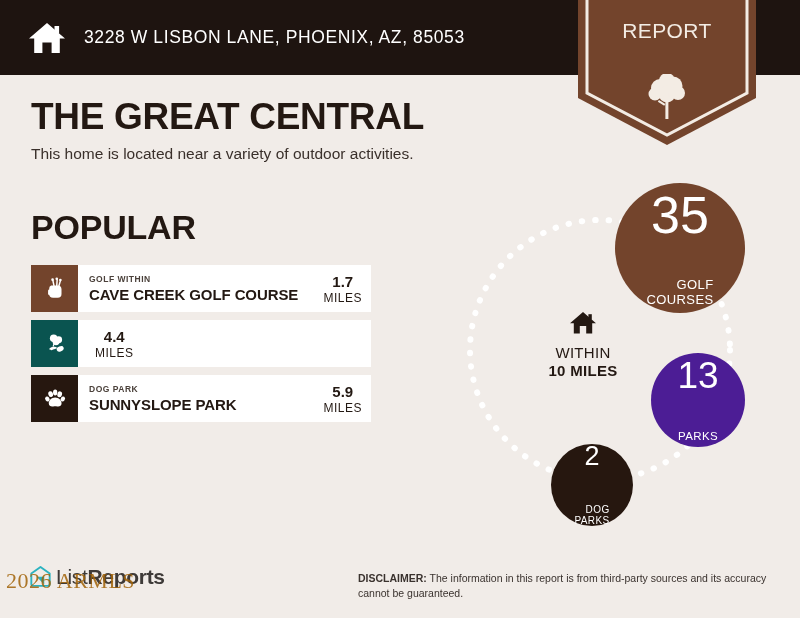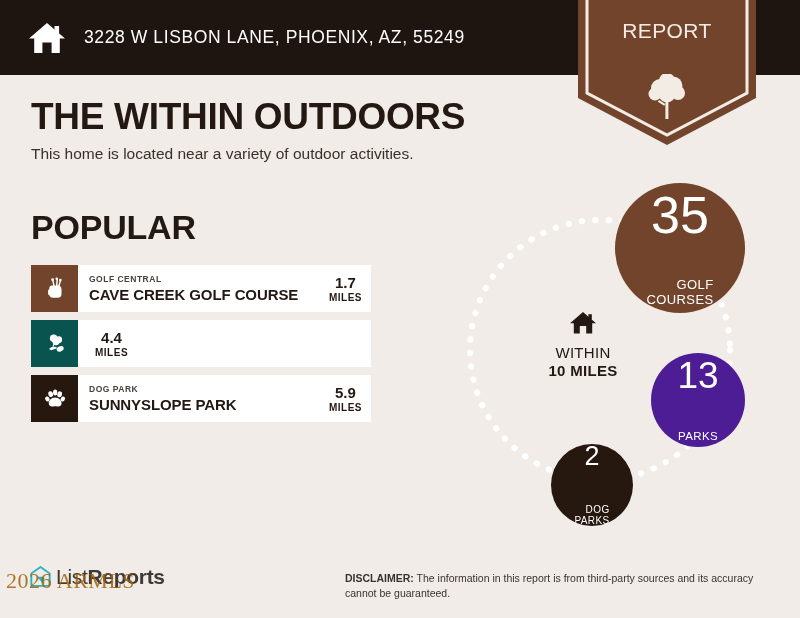--- a/index.html
+++ b/index.html
@@ -143,22 +143,22 @@
     padding-left: 6px;
   }
   .poi-dist-val {
     font-size: 15px;
     font-weight: bold;
     color: #231812;
     display: block;
     margin-bottom: 3px;
   }
   .poi-dist-unit {
-    font-size: 10px;
-    font-weight: bold;
+    font-size: 12px;
+    font-weight: normal;
     letter-spacing: 0.5px;
     color: #231812;
     display: block;
   }
 
   
   .diagram {
     position: absolute;
     left: 455px; top: 175px;
     width: 320px; height: 360px;
@@ -254,39 +254,39 @@
     font-family: "Liberation Serif", serif;
     font-size: 22px;
     color: #a16207;
     opacity: 0.85;
     letter-spacing: 0.5px;
     white-space: nowrap;
     pointer-events: none;
   }
   .disclaimer {
     position: absolute;
-    left: 345px; top: 571px;
+    left: 358px; top: 571px;
     width: 420px;
     font-size: 10.5px;
     line-height: 1.42;
     color: #3a322e;
   }
   .disclaimer b { font-weight: bold; }
 </style>
 </head>
 <body>
 
 <div class="header-bar">
   <span class="header-home-icon">
     <svg viewBox="0 0 42 42" width="42" height="42" aria-hidden="true">
       <path fill="#ffffff" d="M21 6 L3 21.5 L8.2 21.5 L8.2 36 L16.4 36 L16.4 25.5 L25.6 25.5 L25.6 36 L33.8 36 L33.8 21.5 L39 21.5 Z"></path>
       <rect fill="#ffffff" x="28.5" y="9" width="4.6" height="7.5"></rect>
     </svg>
   </span>
-  <span class="header-address">3228 W LISBON LANE, PHOENIX, AZ, 55249</span>
+  <span class="header-address">3228 W LISBON LANE, PHOENIX, AZ, 85053</span>
 </div>
 
 <div class="badge">
   <svg width="178" height="145" viewBox="0 0 178 145" aria-hidden="true">
     <path fill="#73442c" d="M0 0 H178 V98 L89 145 L0 98 Z"></path>
     <path fill="none" stroke="#f3ece4" stroke-width="3" d="M9 0 V93 L89 135 L169 93 V0"></path>
   </svg>
   <div class="badge-text">
     <div>REPORT</div>
   </div>
@@ -300,21 +300,21 @@
         <circle cx="30" cy="19" r="7"></circle>
         <circle cx="19" cy="20" r="8.5"></circle>
         <rect x="17.4" y="19" width="3" height="26"></rect>
         <rect x="11" y="26" width="7.5" height="2.2" transform="rotate(32 11 26)"></rect>
         <rect x="20" y="24" width="7" height="2.2" transform="rotate(-32 20 26)"></rect>
       </g>
     </svg>
   </span>
 </div>
 
-<h1 class="headline">THE WITHIN OUTDOORS</h1>
+<h1 class="headline">THE GREAT CENTRAL</h1>
 <p class="subhead">This home is located near a variety of outdoor activities.</p>
 
 <h2 class="popular-title">POPULAR</h2>
 
 <div class="poi-list">
 
   <div class="poi-row">
     <div class="poi-icon-box" style="background:#73442c">
       <svg viewBox="0 0 30 30" width="26" height="26" aria-hidden="true">
         <g fill="#ffffff">
@@ -324,21 +324,21 @@
           <rect x="19.6" y="4.6" width="1.7" height="8" rx="0.8" transform="rotate(16 20 8)"></rect>
           <circle cx="12.2" cy="4.2" r="1.5"></circle>
           <circle cx="17.0" cy="3.2" r="1.5"></circle>
           <circle cx="21.2" cy="4.6" r="1.5"></circle>
           <rect x="7.0" y="15.5" width="3.1" height="6.4" rx="1.5"></rect>
         </g>
       </svg>
     </div>
     <div class="poi-body">
       <span class="poi-text">
-        <span class="poi-cat">GOLF CENTRAL</span>
+        <span class="poi-cat">GOLF WITHIN</span>
         <span class="poi-name">CAVE CREEK GOLF COURSE</span>
       </span>
       <span class="poi-dist">
         <span class="poi-dist-val">1.7</span>
         <span class="poi-dist-unit">MILES</span>
       </span>
     </div>
   </div>
 
   <div class="poi-row">

